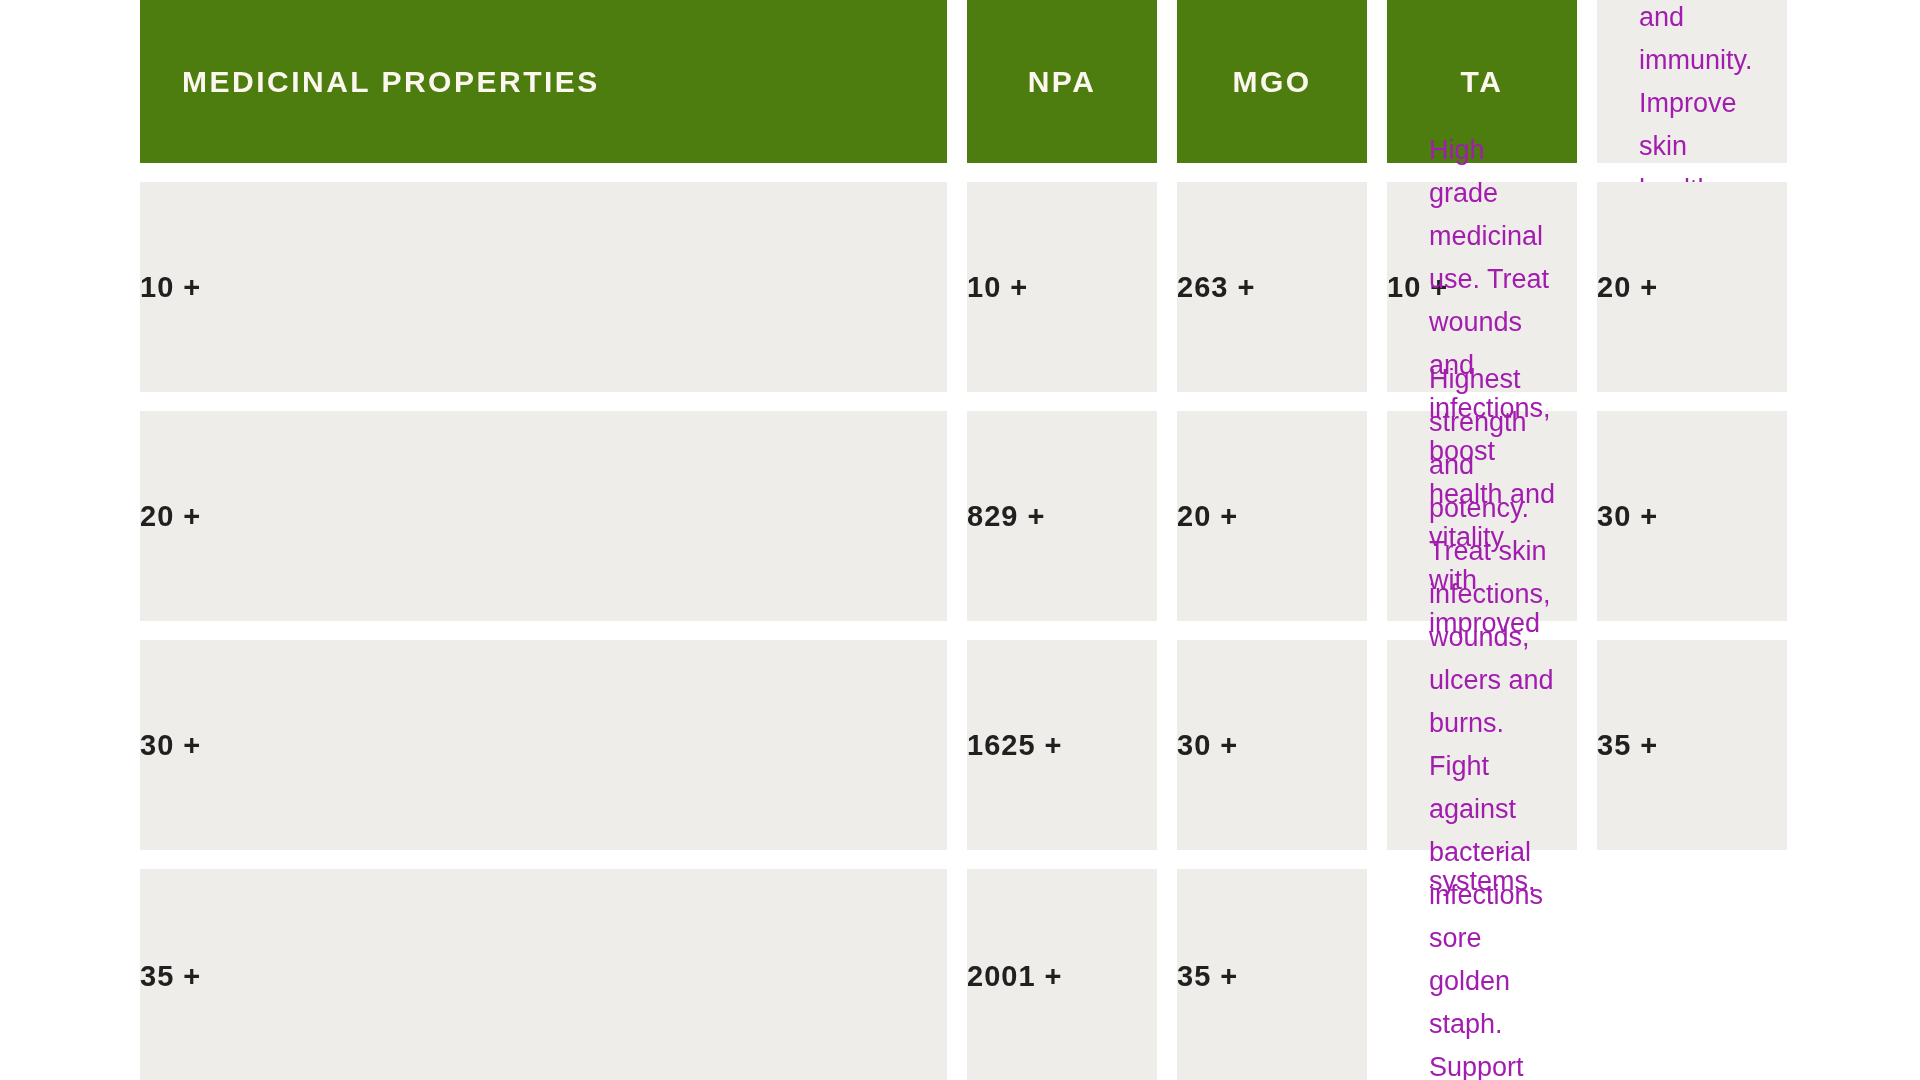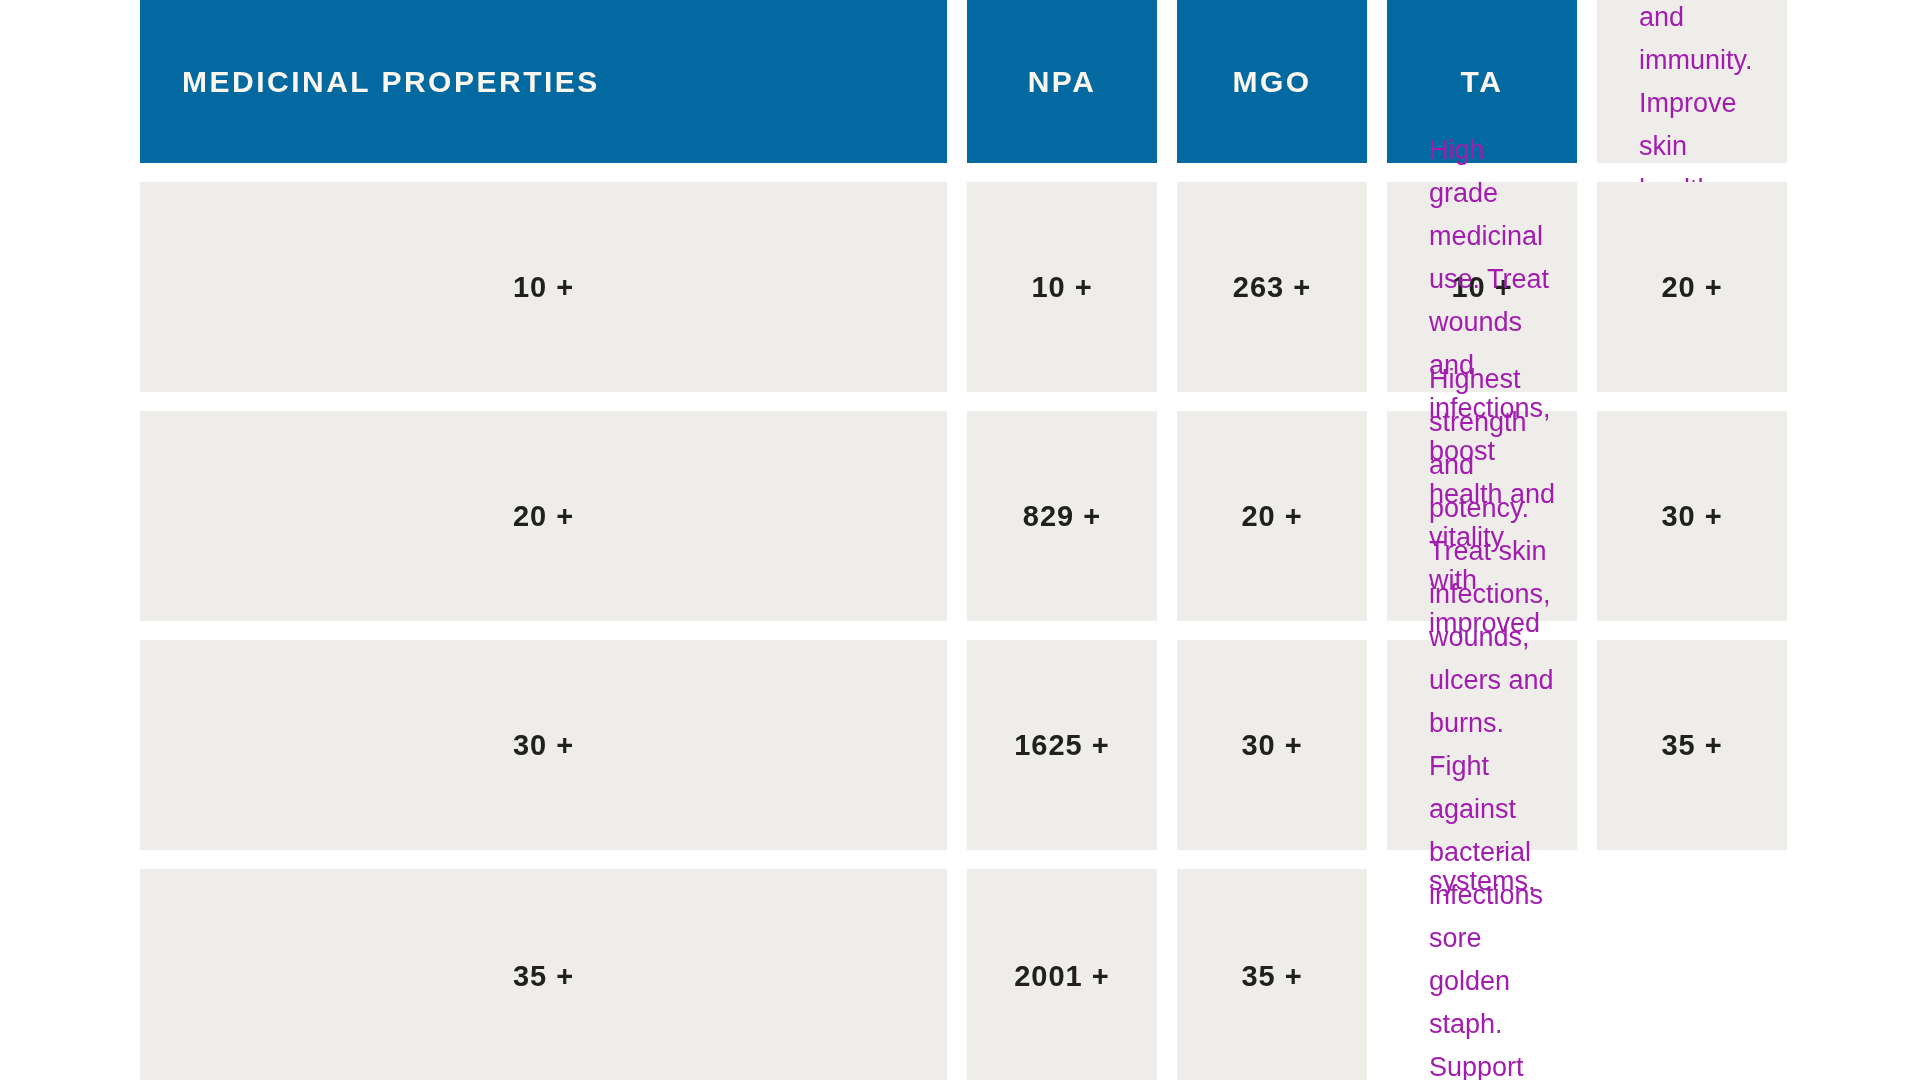--- a/index.html
+++ b/index.html
@@ -13,21 +13,21 @@
     position: absolute;
     left: 140px; top: 0;
     width: 1647px;
     display: grid;
     grid-template-columns: 807px 190px 190px 190px 190px;
     grid-template-rows: 163px 210px 210px 210px 214px;
     row-gap: 19px;
     column-gap: 20px;
   }
   .hdr {
-    background: #0369a1;
+    background: #4d7c0f;
     color: #fcf7ee;
     font-weight: bold;
     text-transform: uppercase;
     display: flex;
     align-items: center;
     justify-content: center;
     font-size: 30px;
     letter-spacing: 2.5px;
   }
   .hdr.main {
@@ -43,21 +43,20 @@
   .desc {
     padding-left: 42px;
     padding-right: 20px;
     font-size: 27px;
     font-weight: 300;
     line-height: 43px;
     color: #a21caf;
     white-space: pre-line;
   }
   .val {
-    align-items: center;
     font-size: 29px;
     font-weight: bold;
     color: #202020;
     letter-spacing: 1px;
   }
 </style>
 </head>
 <body>
 
 <div class="table-wrap">

